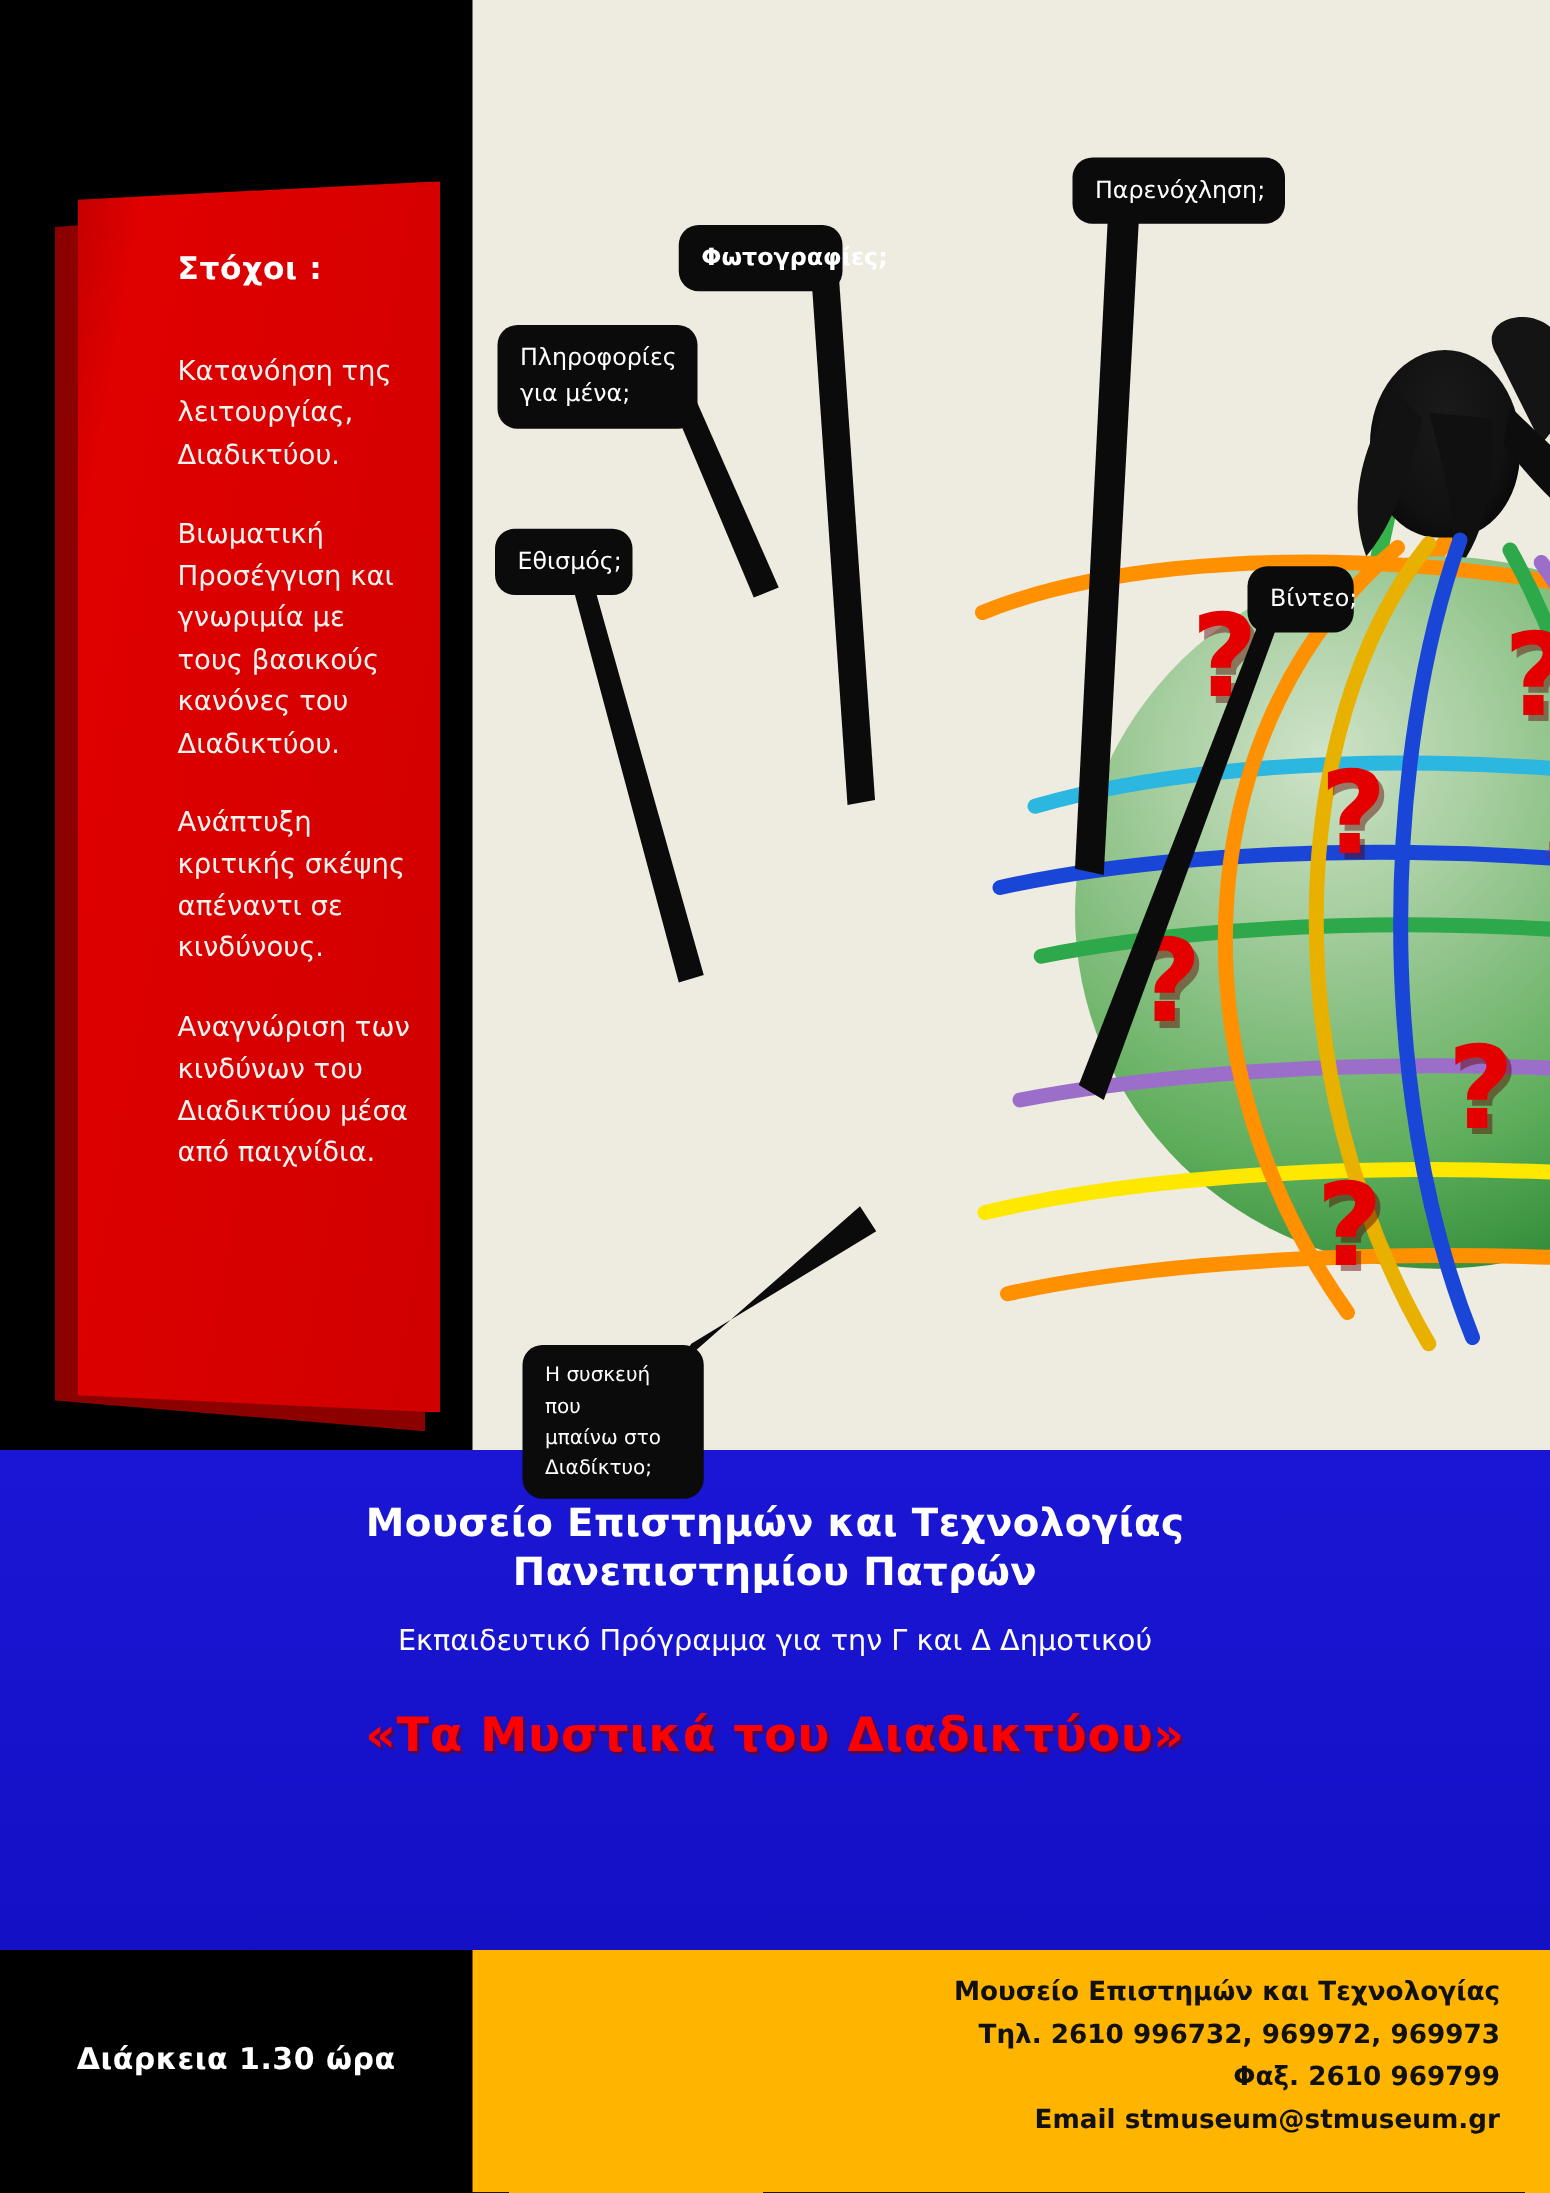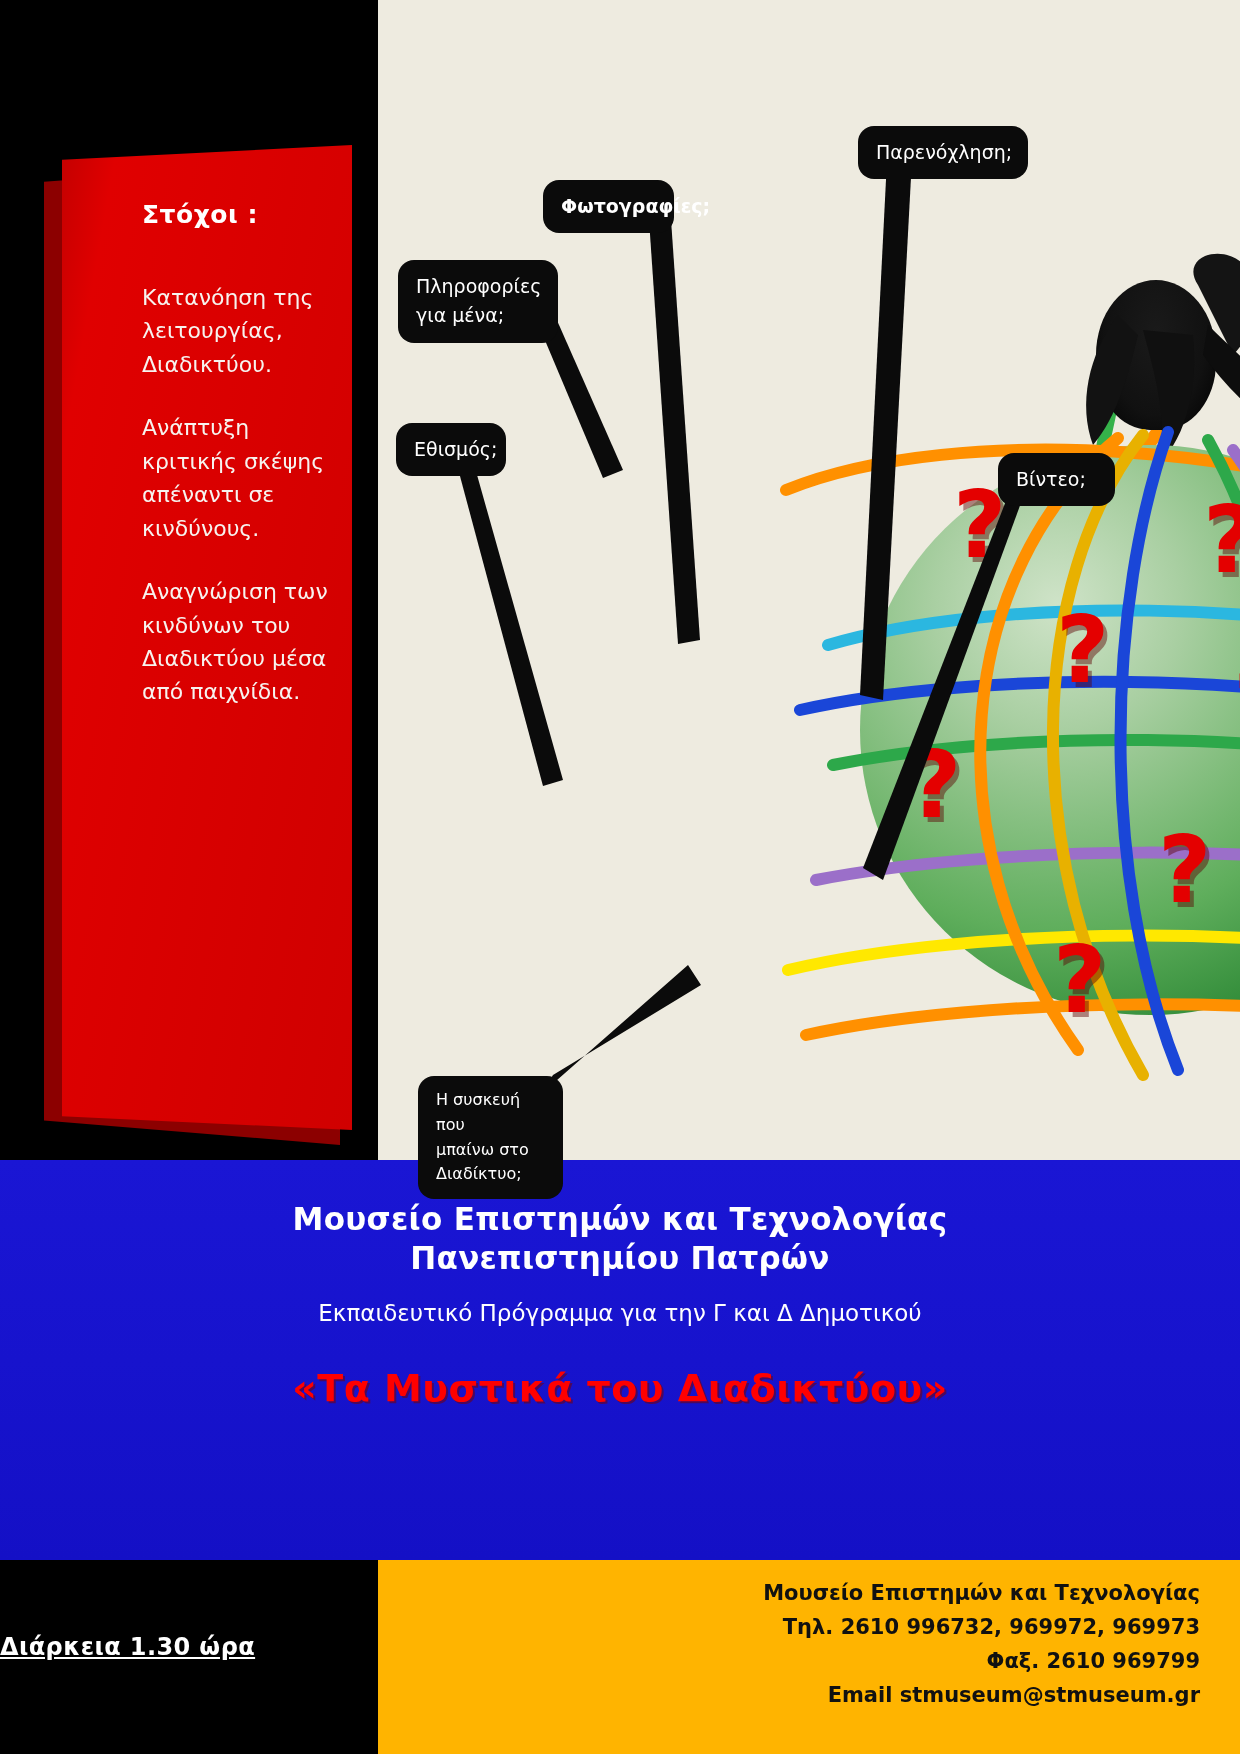--- a/index.html
+++ b/index.html
@@ -126,21 +126,21 @@
 
   
   .duration-box {
     position: absolute;
     left: 0; top: 1560px;
     width: 378px; height: 174px;
     background: #000000;
     color: #ffffff;
     display: flex;
     align-items: center;
-    text-decoration: underline;
+    justify-content: center;
   }
   .duration-text {
     font-size: 24px; font-weight: bold;
     letter-spacing: .4px;
   }
 
   
   .contact-box {
     position: absolute;
     left: 378px; top: 1560px;
@@ -249,31 +249,32 @@
 
     <div class="bubble" style="left:20px;top:232px;width:160px;">Πληροφορίες
 για μένα;</div>
 
     <div class="bubble" style="left:18px;top:395px;width:110px;">Εθισμός;</div>
 
     <div class="bubble" style="left:165px;top:152px;width:131px;font-weight:bold;">Φωτογραφίες;</div>
 
     <div class="bubble" style="left:480px;top:98px;width:170px;">Παρενόχληση;</div>
 
-    <div class="bubble" style="left:620px;top:425px;width:117px;">Βίντεο;</div>
+    <div class="bubble" style="left:620px;top:425px;width:85px;">Βίντεο;</div>
 
     <div class="bubble" style="left:40px;top:1048px;width:145px;font-size:16px;">Η συσκευή που
 μπαίνω  στο
 Διαδίκτυο;</div>
   </div>
 
   <div class="red-shadow"></div>
   <div class="red-block">
     <div class="red-title">Στόχοι :</div>
     <div class="red-para">Κατανόηση της λειτουργίας, Διαδικτύου.</div>
+    <div class="red-para">Βιωματική Προσέγγιση και γνωριμία με τους βασικούς κανόνες του Διαδικτύου.</div>
     <div class="red-para">Ανάπτυξη κριτικής σκέψης απέναντι σε κινδύνους.</div>
     <div class="red-para">Αναγνώριση των  κινδύνων του Διαδικτύου μέσα από παιχνίδια.</div>
   </div>
 
   <div class="blue-banner">
     <div class="bb-line1">Μουσείο  Επιστημών και Τεχνολογίας</div>
     <div class="bb-line1">Πανεπιστημίου Πατρών</div>
     <div class="bb-line2">Εκπαιδευτικό Πρόγραμμα για την Γ και Δ Δημοτικού</div>
     <div class="bb-title">«Τα Μυστικά του Διαδικτύου»</div>
   </div>

